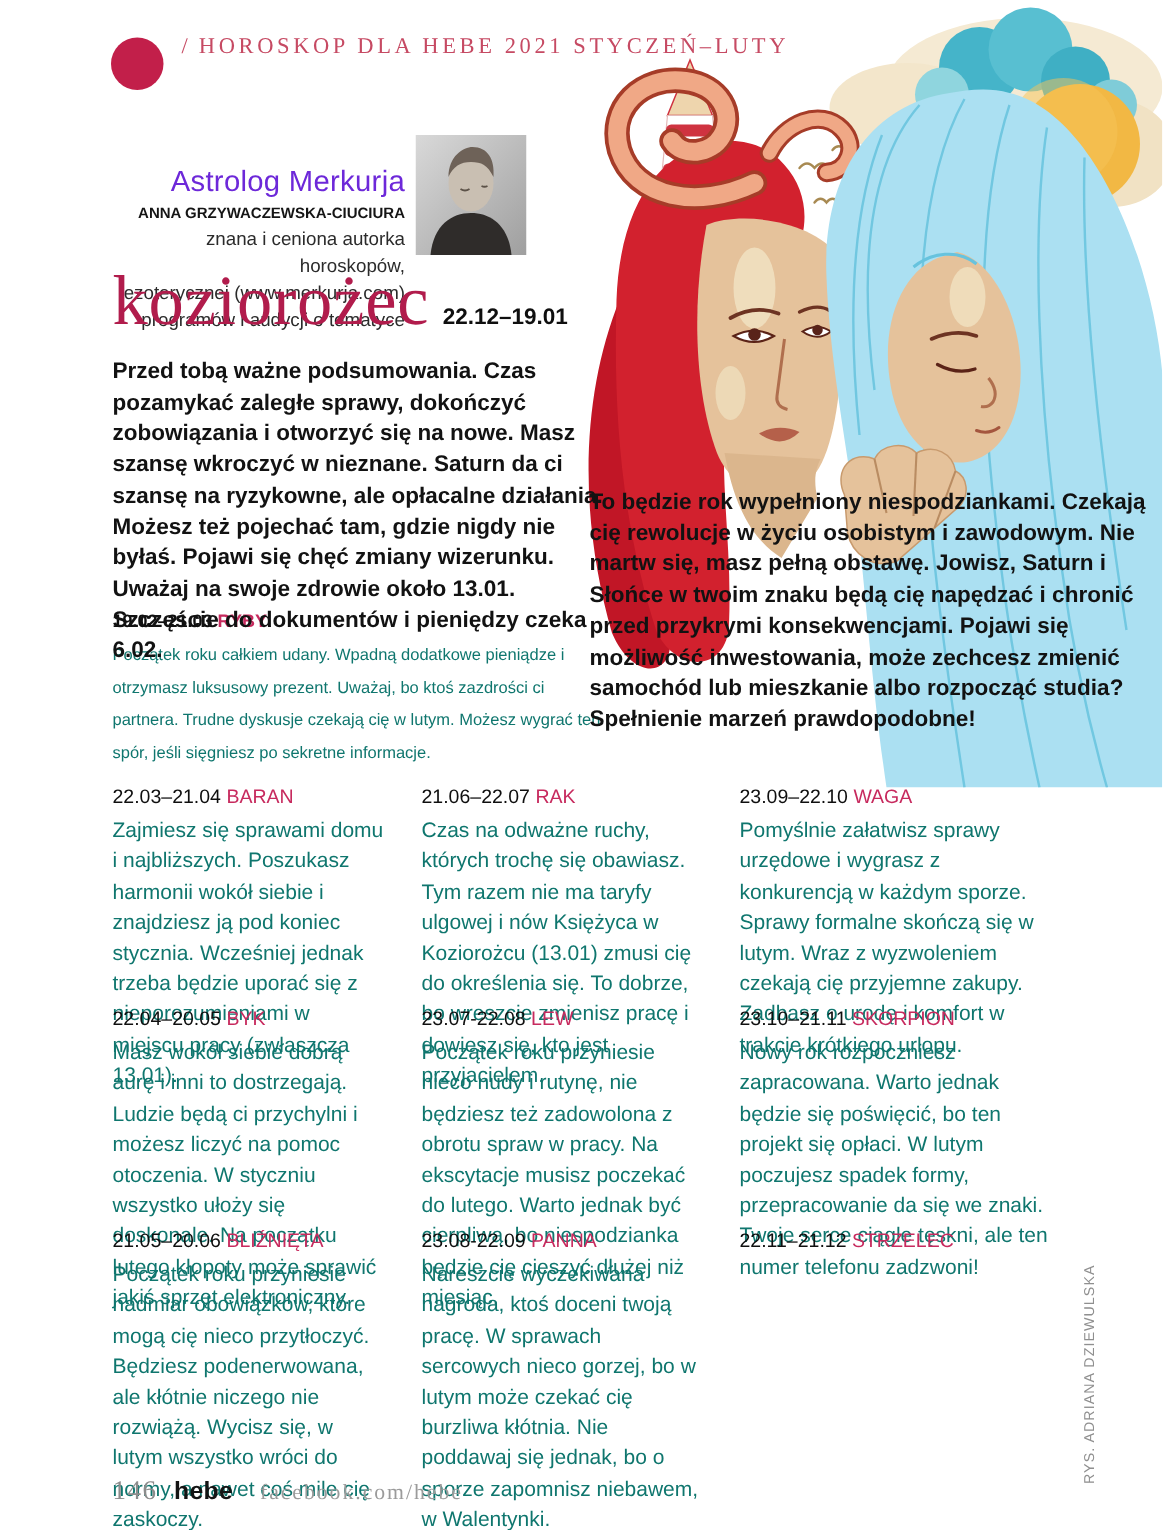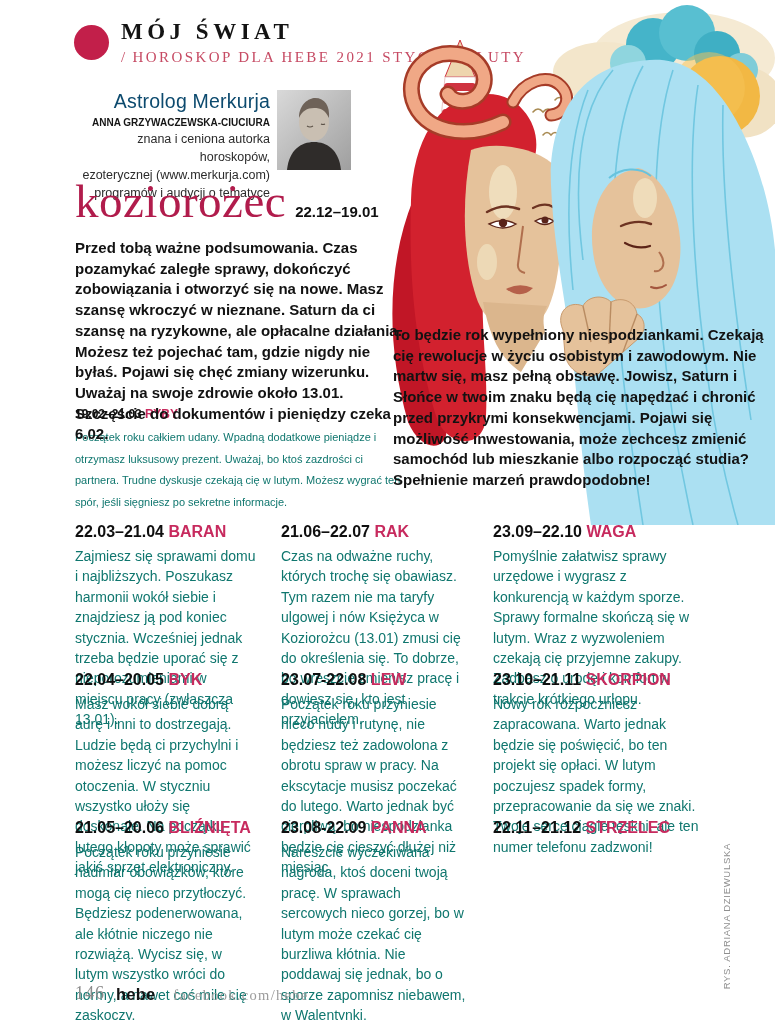--- a/index.html
+++ b/index.html
@@ -13,21 +13,21 @@
     border-radius:50%; background:#c21f4a; }
   .masthead { position:absolute; left:121px; top:19px; }
   .masthead h1 { font-family:"Liberation Serif", serif; font-weight:700;
     font-size:23px; letter-spacing:4.5px; color:#131313; }
   .masthead .sub { margin-top:4px; font-family:"Liberation Serif", serif;
     font-size:15px; letter-spacing:2.4px; color:#c64a63; font-weight:500; }
   .masthead .sub .slash { margin-right:5px; }
   
   .author { position:absolute; left:73px; top:90px; width:278px; display:flex; align-items:flex-start; }
   .author-text { width:198px; text-align:right; }
-  .author-role { font-size:19.5px; color:#0c4a6e; letter-spacing:.2px; }
+  .author-role { font-size:19.5px; color:#6d28d9; letter-spacing:.2px;margin-top:20px; }
   .author-name { margin-top:4px; font-size:10px; font-weight:700; color:#151515; }
   .author-bio { margin-top:2px; font-size:12.5px; color:#2b2b2b; line-height:1.44; }
   .author-photo { width:74px; height:80px; margin-left:7px; flex:none; }
   
   .illo { position:absolute; left:383px; top:0; width:392px; height:525px; z-index:1; }
   
   .featured { position:absolute; z-index:2; }
   .featured .head-row { white-space:nowrap; }
   .featured h2 { display:inline; font-family:"Liberation Serif", serif; font-weight:400;
     font-size:47px; line-height:1; color:#b11c4c; letter-spacing:.5px; }
@@ -39,41 +39,40 @@
   
   .pisces { position:absolute; left:75px; top:407px; width:334px; }
   .entry-head { font-size:12px; font-weight:700; color:#0f0f0f; }
   .entry-head .sign-label { color:#c72a5e; }
   .pisces p { margin-top:6px; font-size:11px; line-height:21.6px; color:#0f766e; }
   
   .sign-grid { position:absolute; left:75px; top:523px; width:655px;
     display:grid; grid-template-columns:206px 212px 237px;
     grid-template-rows:repeat(3,148px); grid-auto-flow:column; }
   .sign { padding-right:24px; }
-  .sign h3 { font-size:16px; font-weight:700; color:#0f0f0f; }
+  .sign h3 { font-size:13px; font-weight:400; color:#0f0f0f; }
   .sign h3 .sign-label { color:#c72a5e; }
   .sign p { margin-top:5px; font-size:14px; line-height:20.4px; color:#0f766e; }
   
   .footer { position:absolute; left:75px; top:983px; display:flex; align-items:flex-end; }
   .page-num { font-family:"Liberation Serif", serif; font-size:18px; color:#8c8c8c; letter-spacing:1px; }
   .footer-brand { margin-left:11px; font-size:16.5px; font-weight:700; color:#141414; letter-spacing:.2px; }
   .footer-url { margin-left:18px; font-family:"Liberation Serif", serif;
     font-size:14.5px; color:#9b9b9b; letter-spacing:1.3px; }
   
   .credit { position:absolute; left:721px; top:843px; writing-mode:vertical-rl;
     transform:rotate(180deg); font-size:9.5px; color:#8f8f8f; letter-spacing:.7px; }
 </style>
 </head>
 <body>
 
 <div class="page">
 
   <span class="brand-dot"></span>
   <header class="masthead">
-    <h1>MÓJ ŚWIAT</h1>
     <div class="sub"><span class="slash">/</span><span>HOROSKOP DLA HEBE 2021 STYCZEŃ–LUTY</span></div>
   </header>
 
   <div class="author">
     <div class="author-text">
       <div class="author-role">Astrolog Merkurja</div>
       <div class="author-name">ANNA GRZYWACZEWSKA-CIUCIURA</div>
       <div class="author-bio">
         <div>znana i ceniona autorka horoskopów,</div>
         <div>ezoterycznej (www.merkurja.com)</div>

